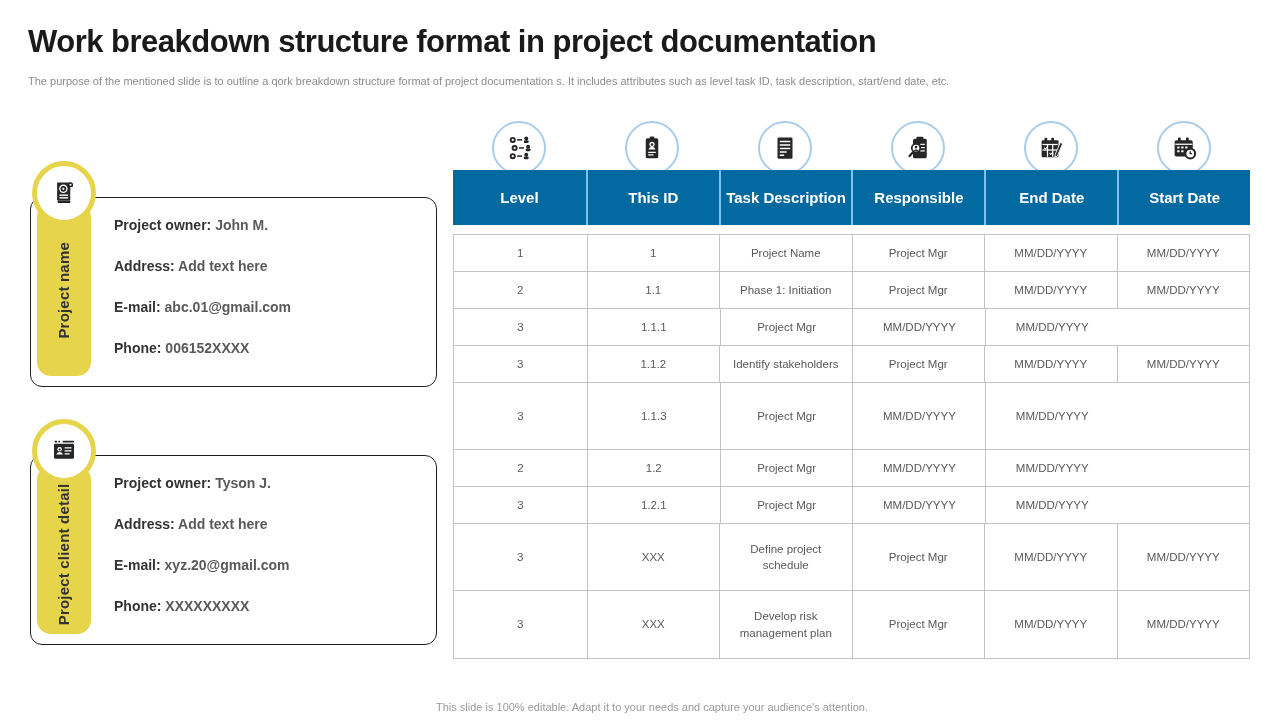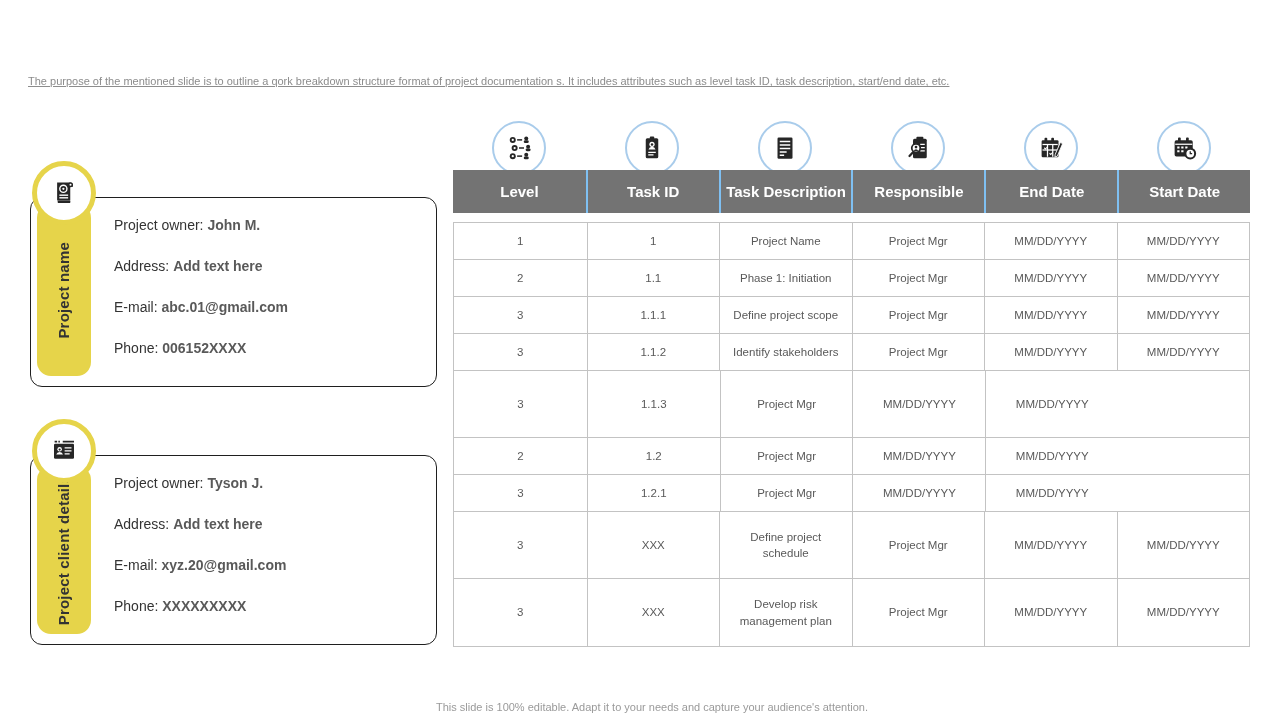--- a/index.html
+++ b/index.html
@@ -10,21 +10,21 @@
     overflow:hidden; margin:0 auto;
   }
 
   
   .title {
     position:absolute; left:28px; top:24px; width:1150px;
     font-size:31px; font-weight:700; color:#1a1a1a; letter-spacing:-0.5px;
   }
   .subtitle {
     position:absolute; left:28px; top:75px; width:1100px;
-    font-size:11px; color:#8c8c8c;text-decoration:underline;
+    font-size:11px; color:#8c8c8c;
   }
 
   
   .card {
     position:absolute; left:30px; width:407px; height:190px;
     border:1.5px solid #1f1f1f; border-radius:12px; background:#fff;
   }
   .card.c1 { top:197px; }
   .card.c2 { top:455px; }
   .card-tab {
@@ -40,33 +40,33 @@
   }
   .card-circle {
     position:absolute; width:64px; height:64px; border-radius:50%;
     background:#ffffff; border:5px solid #e6d44a; z-index:2;
     display:flex; align-items:center; justify-content:center;
   }
   .card.c1 .card-circle { left:1px; top:-37px; }
   .card.c2 .card-circle { left:1px; top:-37px; }
   .card-fields { position:absolute; left:83px; top:19px; right:10px; }
   .field-row { margin-bottom:25px; font-size:14px; white-space:nowrap; }
-  .field-label { font-weight:400; color:#333333; }
+  .field-label { font-weight:700; color:#333333; }
   .field-value { color:#595959;font-weight:bold; }
 
   
   .table-area { position:absolute; left:453px; top:121px; width:797px; }
   .icons-row { display:flex; height:54px; }
   .icon-col { width:132.83px; display:flex; justify-content:center; }
   .icon-circle {
     width:54px; height:54px; border-radius:50%; background:#fff;
     border:2px solid #a9cceb; display:flex; align-items:center; justify-content:center;
   }
   .header-row {
-    position:relative; display:flex; height:43px; background:#737373; z-index:3;
+    position:relative; display:flex; height:55px; background:#0369a1; z-index:3;
     margin-top:-5px;
   }
   .header-cell {
     width:132.83px; display:flex; align-items:center; justify-content:center;
     color:#ffffff; font-size:15px; font-weight:700; text-align:center; line-height:1.15;
     border-left:2px solid #7fc0f2;
   }
   .header-cell:first-child { border-left:none; }
   .t-body { margin-top:9px; border:1px solid #c3c3c3; }
   .t-row { display:flex; min-height:37px; border-bottom:1px solid #c3c3c3; }
@@ -87,20 +87,21 @@
   .page-number {
     position:absolute; right:16px; top:731px; font-size:12px; color:#595959;
   }
   svg { display:block; }
 </style>
 </head>
 <body>
 
 <div class="slide">
 
+  <div class="title">Work breakdown structure format in project documentation</div>
   <div class="subtitle">The purpose of the mentioned slide is to outline a qork breakdown structure format of project documentation s. It includes attributes such as level task ID, task description, start/end date, etc.</div>
 
   <div class="card c1">
     <div class="card-tab">
       <div class="tab-label">Project name</div>
     </div>
     <div class="card-circle">
   <svg width="30" height="30" viewBox="0 0 24 24">
     <g fill="#262626">
       <path d="M6.5 3.5 H16.5 A2.6 2.6 0 0 1 19.1 6.1 V7 H17 V18 H6.5 Z"></path>
@@ -253,21 +254,21 @@
       <rect x="9.8" y="13.8" width="1.8" height="1.6"></rect>
     </g>
     <circle cx="17" cy="16.4" r="3.9" fill="#ffffff" stroke="#262626" stroke-width="1.6"></circle>
     <path d="M17 14.6 v1.9 h1.5" stroke="#262626" stroke-width="1" fill="none"></path>
   </svg>
 </div>
         </div>
       </div>
     <div class="header-row" id="header-row">
         <div class="header-cell">Level</div>
-        <div class="header-cell">Task ID</div>
+        <div class="header-cell">This ID</div>
         <div class="header-cell">Task Description</div>
         <div class="header-cell">Responsible</div>
         <div class="header-cell">End Date</div>
         <div class="header-cell">Start Date</div>
       </div>
     <div class="t-body" id="t-body">
         <div class="t-row">
           <div class="t-cell">1</div>
           <div class="t-cell">1</div>
           <div class="t-cell">Project Name</div>
@@ -279,21 +280,20 @@
           <div class="t-cell">2</div>
           <div class="t-cell">1.1</div>
           <div class="t-cell">Phase 1: Initiation</div>
           <div class="t-cell">Project Mgr</div>
           <div class="t-cell">MM/DD/YYYY</div>
           <div class="t-cell">MM/DD/YYYY</div>
         </div>
         <div class="t-row">
           <div class="t-cell">3</div>
           <div class="t-cell">1.1.1</div>
-          <div class="t-cell">Define project scope</div>
           <div class="t-cell">Project Mgr</div>
           <div class="t-cell">MM/DD/YYYY</div>
           <div class="t-cell">MM/DD/YYYY</div>
         </div>
         <div class="t-row">
           <div class="t-cell">3</div>
           <div class="t-cell">1.1.2</div>
           <div class="t-cell">Identify stakeholders</div>
           <div class="t-cell">Project Mgr</div>
           <div class="t-cell">MM/DD/YYYY</div>

